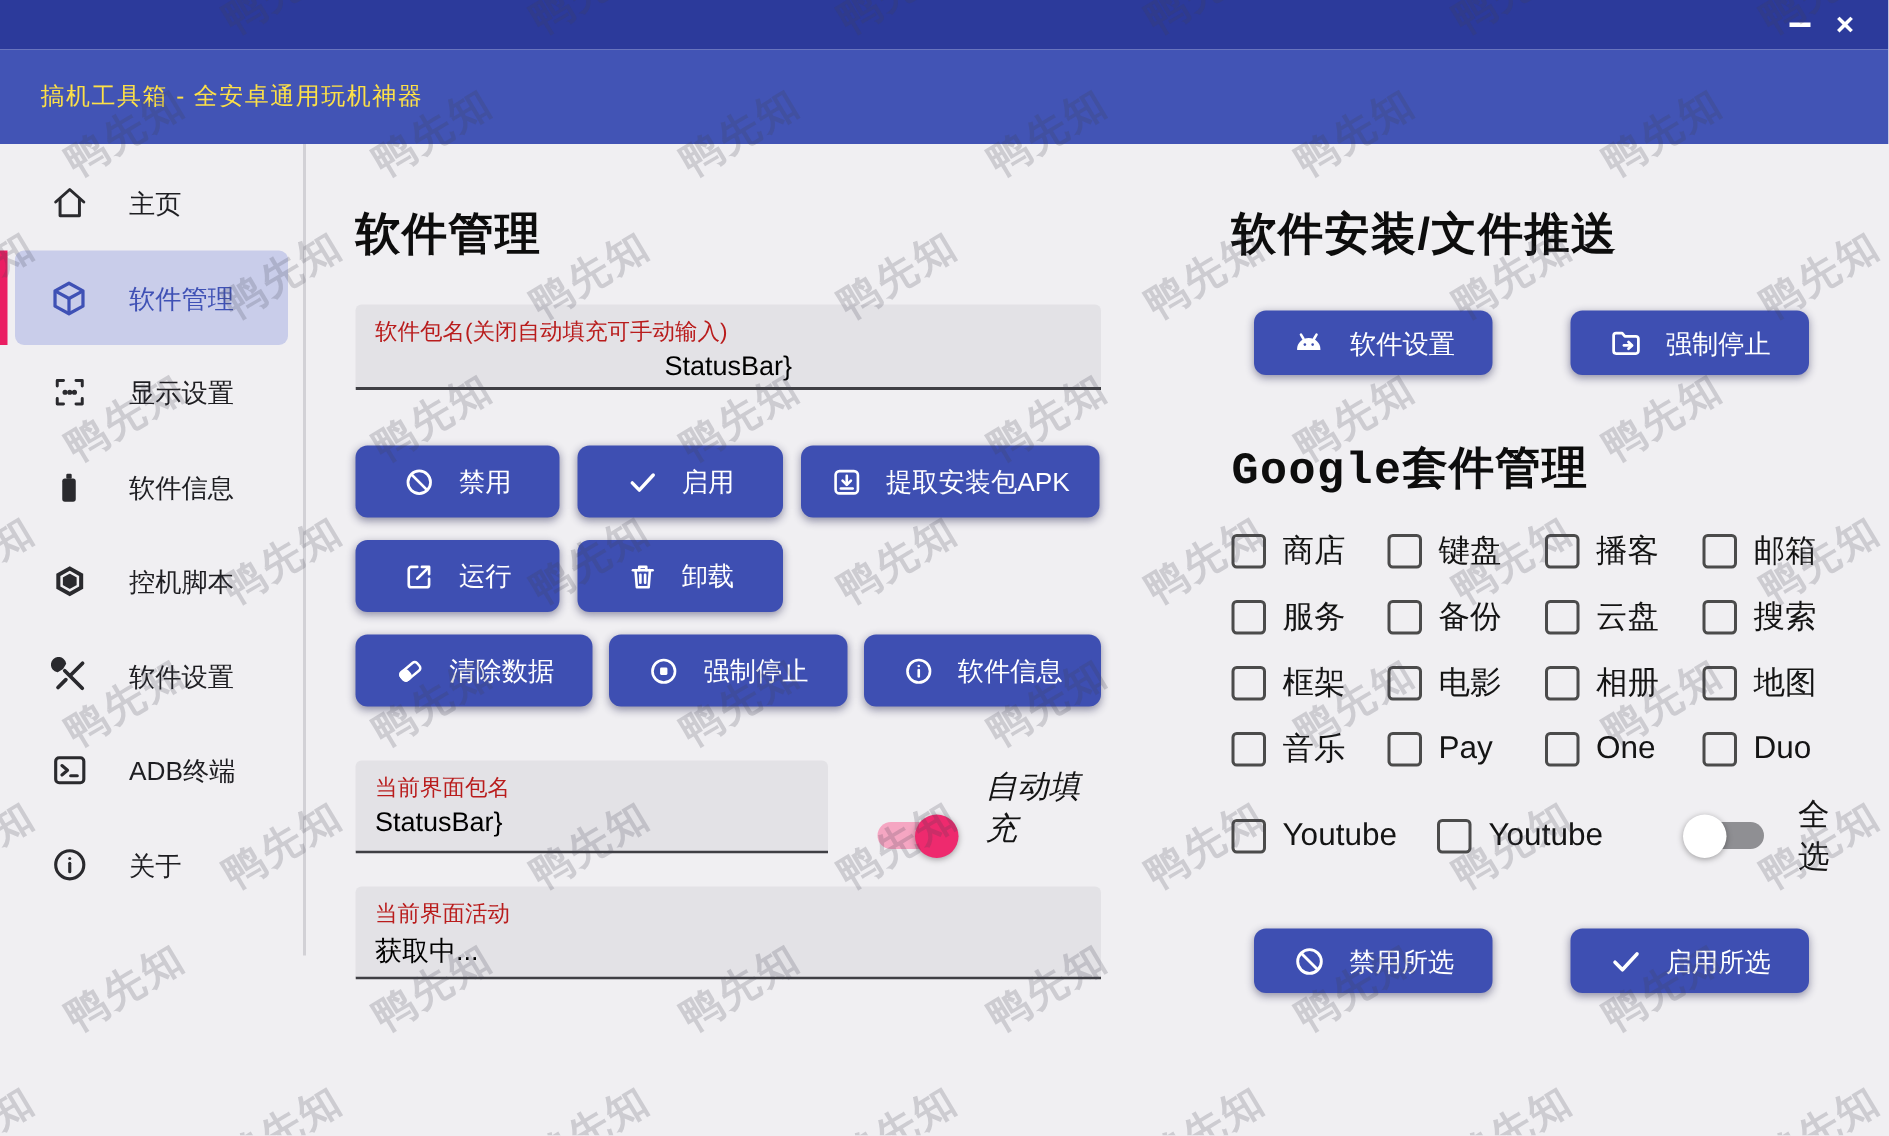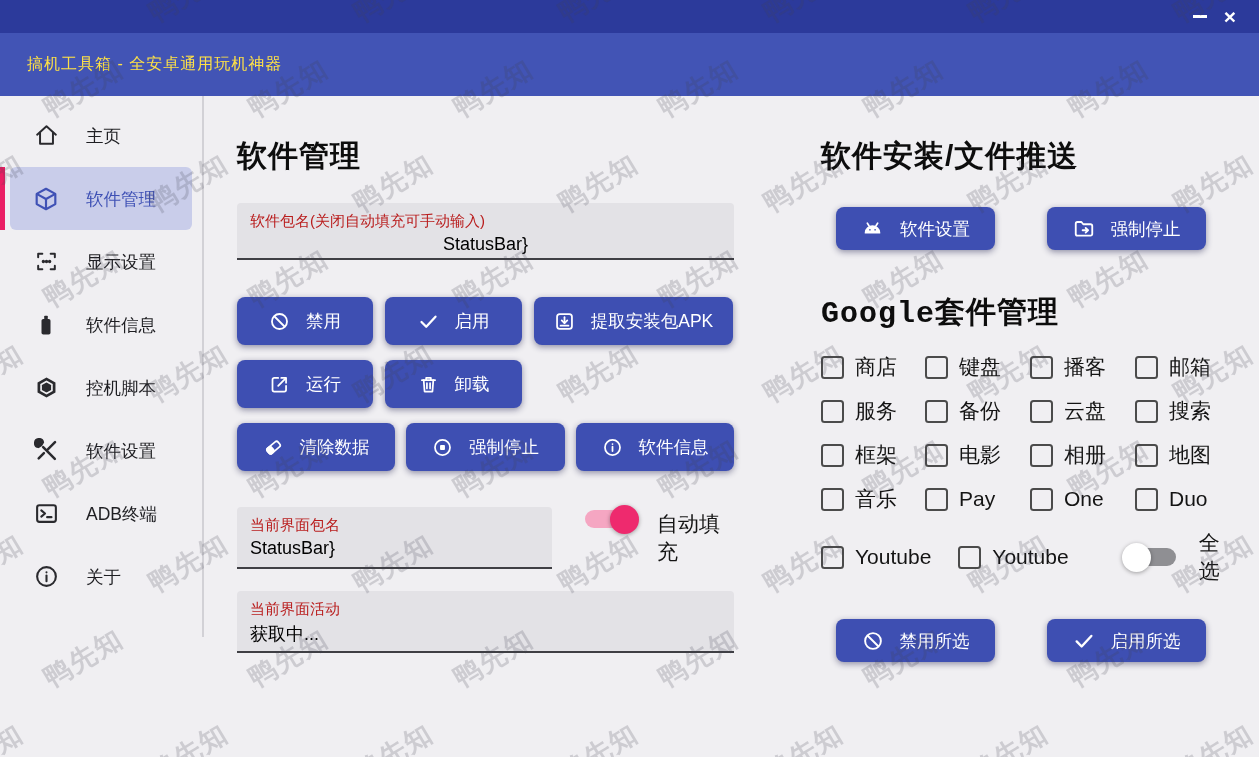--- a/index.html
+++ b/index.html
@@ -47,21 +47,21 @@
   
   .btn { background:#3e4fb2; color:#fff; border:none; border-radius:8px; display:flex; align-items:center; justify-content:center; gap:16px; font-size:17.5px; font-family:inherit; cursor:pointer; box-shadow:0 2px 6px rgba(25,25,70,.45); }
   .btn svg { flex:none; }
   .btn-grid-row { display:grid; column-gap:12px; margin-bottom:15px; }
   .row-a { grid-template-columns:136px 137px 199px; }
   .row-c { grid-template-columns:158px 159px 158px; column-gap:11px; }
   .btn-grid-row .btn { height:48px; }
 
   
   .pkg-row { display:flex; align-items:center; margin-top:36px; }
-  .toggle-group { display:flex; align-items:flex-start; margin-left:33px; gap:20px; }
+  .toggle-group { display:flex; align-items:flex-end; margin-left:33px; gap:20px;font-style:italic; }
   .toggle-label { font-size:21px; color:#141414; }
 
   
   .switch { width:52px; height:18px; border-radius:9px; position:relative; cursor:pointer; flex:none; }
   .switch .thumb { width:29px; height:29px; border-radius:50%; position:absolute; top:-5.5px; box-shadow:0 1px 4px rgba(0,0,0,.35); }
   .switch.on { background:#f5a6c2; }
   .switch.on .thumb { right:-2px; background:#ee2a6e; }
   .switch.off { background:#8f8f93; }
   .switch.off .thumb { left:-2px; background:#ffffff; }
 

